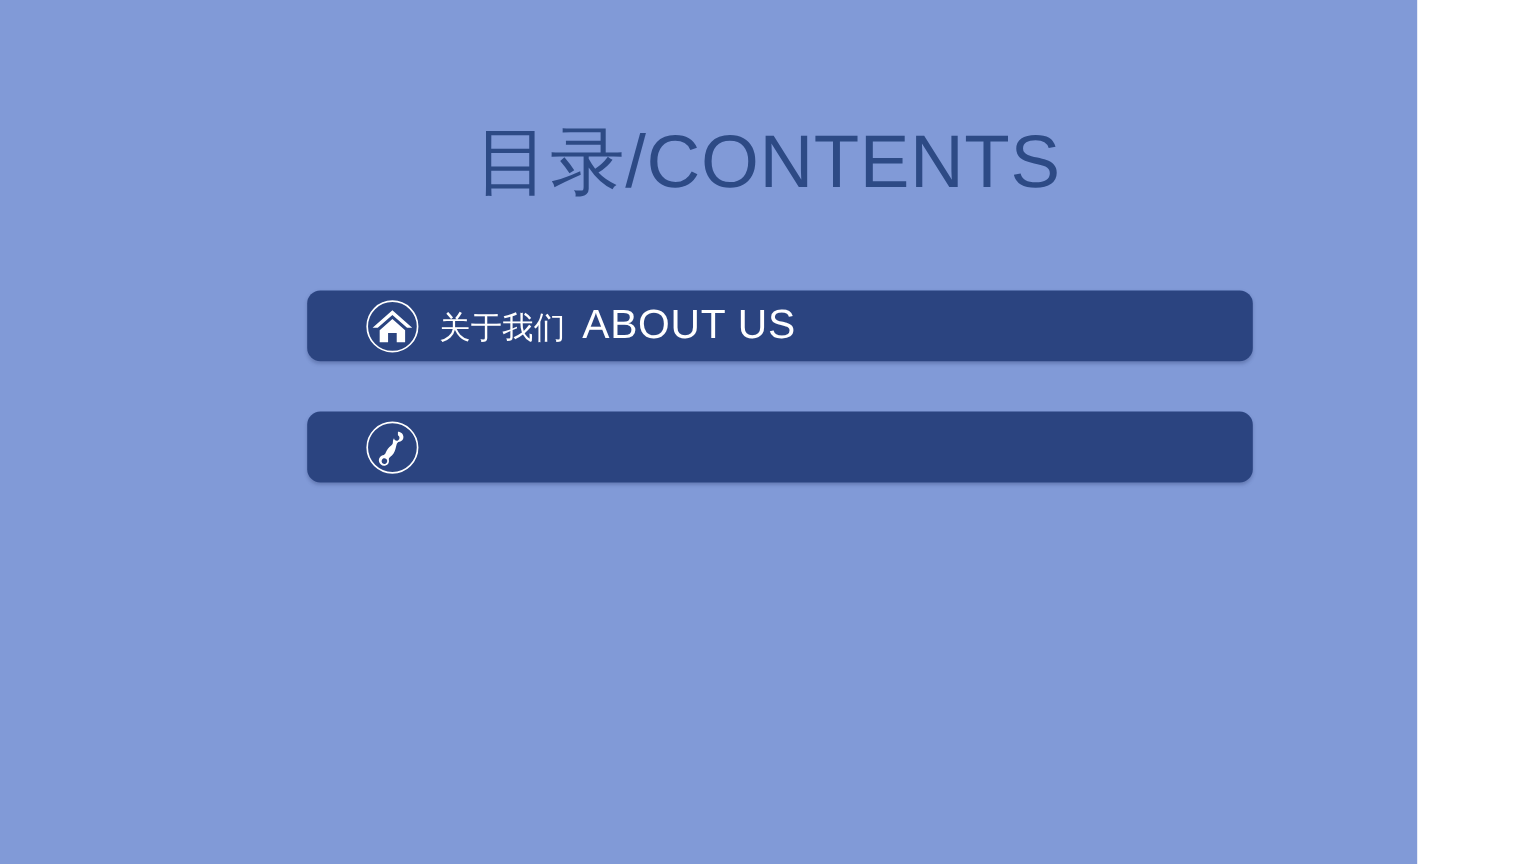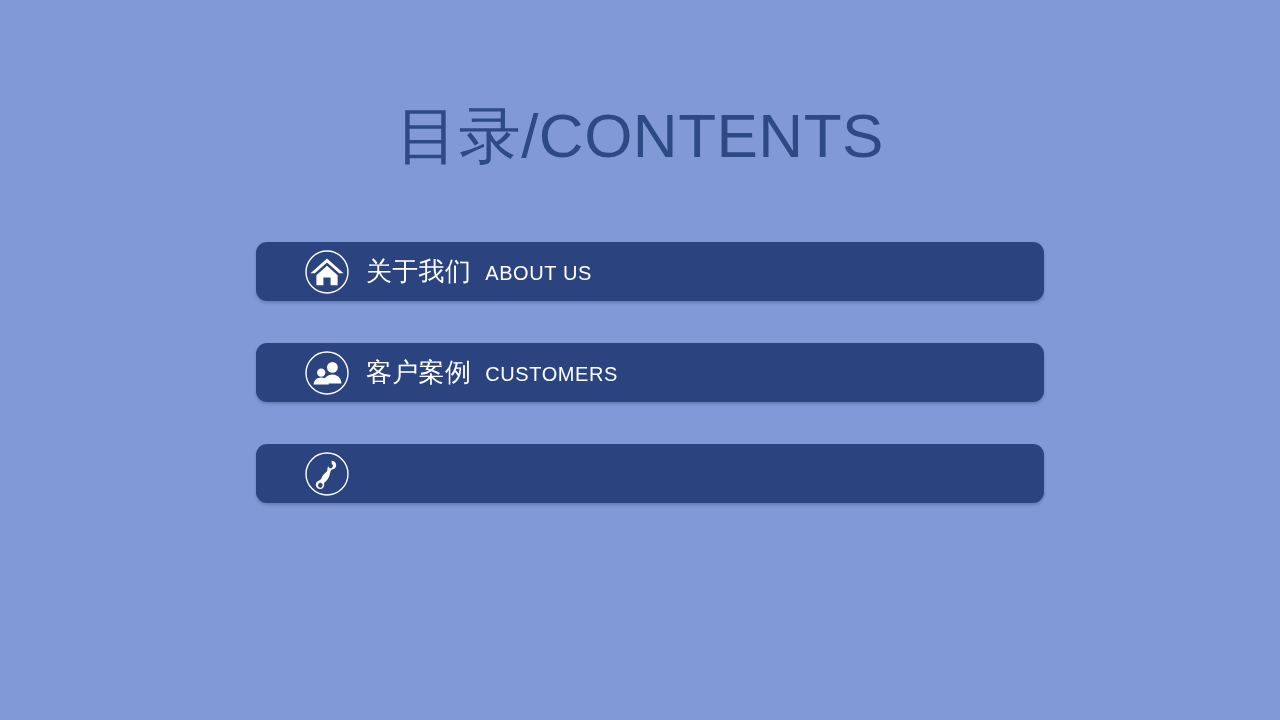--- a/index.html
+++ b/index.html
@@ -7,21 +7,21 @@
     padding: 0;
   }
   body {
     width: 1280px;
     height: 720px;
     overflow: hidden;
     font-family: "Liberation Sans", "DejaVu Sans", sans-serif;
   }
   #slide {
     position: relative;
-    width: 1280px;
+    width: 1181px;
     height: 720px;
     background: #819ad7;
   }
 
   
   #slide-title {
     position: absolute;
     left: 0;
     top: 100px;
     width: 1280px;
@@ -77,21 +77,21 @@
     font-weight: 400;
     white-space: nowrap;
     letter-spacing: 0.3px;
   }
   .row-label .cn {
     font-family: Liberation Sans, sans-serif;
     font-size: 26px;
   }
   .row-label .en {
     margin-left: 14px;
-    font-size: 20px;
+    font-size: 34px;
     letter-spacing: 0.6px;
     text-align: right;
   }
 </style>
 </head>
 <body>
 
 <div id="slide">
 
   <div id="slide-title">目录/CONTENTS</div>
@@ -105,38 +105,20 @@
           <path d="M23 9.5 L39.5 24.2 L35.2 24.2 L23 13.6 L10.8 24.2 L6.5 24.2 Z" fill="#ffffff"></path>
           <path d="M23 16.8 L33.6 26.2 L33.6 36.2 L26.6 36.2 L26.6 28.4 L19.4 28.4 L19.4 36.2 L12.4 36.2 L12.4 26.2 Z" fill="#ffffff"></path>
         </svg>
       </span>
       <span class="row-label">
         <span class="cn">关于我们</span><span class="en">ABOUT US</span>
       </span>
     </div>
 
 
-    <div class="content-row">
-      <span class="row-icon">
-        <svg viewBox="0 0 46 46" xmlns="http://www.w3.org/2000/svg">
-          <circle cx="23" cy="23" r="21" fill="none" stroke="#ffffff" stroke-width="1.4"></circle>
-          <g fill="#ffffff">
-
-            <circle cx="17.2" cy="22.6" r="4.2"></circle>
-            <path d="M9.6 34.6 c0 -4.4 3.4 -7.2 7.6 -7.2 c4.2 0 7.6 2.8 7.6 7.2 Z"></path>
-
-            <circle cx="28.4" cy="17.4" r="5.4"></circle>
-            <path d="M19.4 33.6 c0 -5.6 4.0 -9.2 9.0 -9.2 c5.0 0 9.0 3.6 9.0 9.2 Z"></path>
-          </g>
-        </svg>
-      </span>
-      <span class="row-label">
-        <span class="cn">客户案例</span><span class="en">CUSTOMERS</span>
-      </span>
-    </div>
 
     <div class="content-row">
       <span class="row-icon">
         <svg viewBox="0 0 46 46" xmlns="http://www.w3.org/2000/svg">
           <circle cx="23" cy="23" r="21" fill="none" stroke="#ffffff" stroke-width="1.4"></circle>
           <g fill="#ffffff">
 
             <path d="M27.6 9.8 c2.6 0 4.6 1.9 4.6 4.4 c0 2.4 -1.6 3.6 -3.3 4.0 c-1.4 0.3 -2.1 1.0 -2.4 2.2 l-1.0 3.9 c-0.7 2.7 -2.3 4.9 -4.4 6.6 c-0.9 0.7 -1.2 1.4 -1.0 2.4 c0.4 2.0 -0.7 4.0 -2.8 4.6 c-2.4 0.7 -4.8 -0.7 -5.4 -3.1 c-0.6 -2.4 0.8 -4.8 3.2 -5.4 c1.2 -0.3 1.9 -1.0 2.3 -2.1 c0.9 -2.5 2.5 -4.6 4.6 -6.1 c1.0 -0.7 1.4 -1.5 1.4 -2.7 c-0.1 -2.1 0.9 -4.0 2.8 -4.6 c0.5 -0.1 1.0 -0.1 1.4 -0.1 Z"></path>
             <path d="M25.8 12.6 c1.2 -0.4 2.4 0.2 2.9 1.3 c0.5 1.2 0.0 2.5 -1.1 3.1 c-1.2 0.6 -2.6 0.1 -3.1 -1.1 c-0.5 -1.2 0.0 -2.7 1.3 -3.3 Z" fill="#2b4480"></path>
             <path d="M15.6 31.9 c1.2 -0.4 2.4 0.2 2.9 1.4 c0.5 1.2 -0.1 2.5 -1.2 3.1 c-1.2 0.6 -2.6 0.1 -3.1 -1.1 c-0.5 -1.3 0.1 -2.8 1.4 -3.4 Z" fill="#2b4480"></path>

